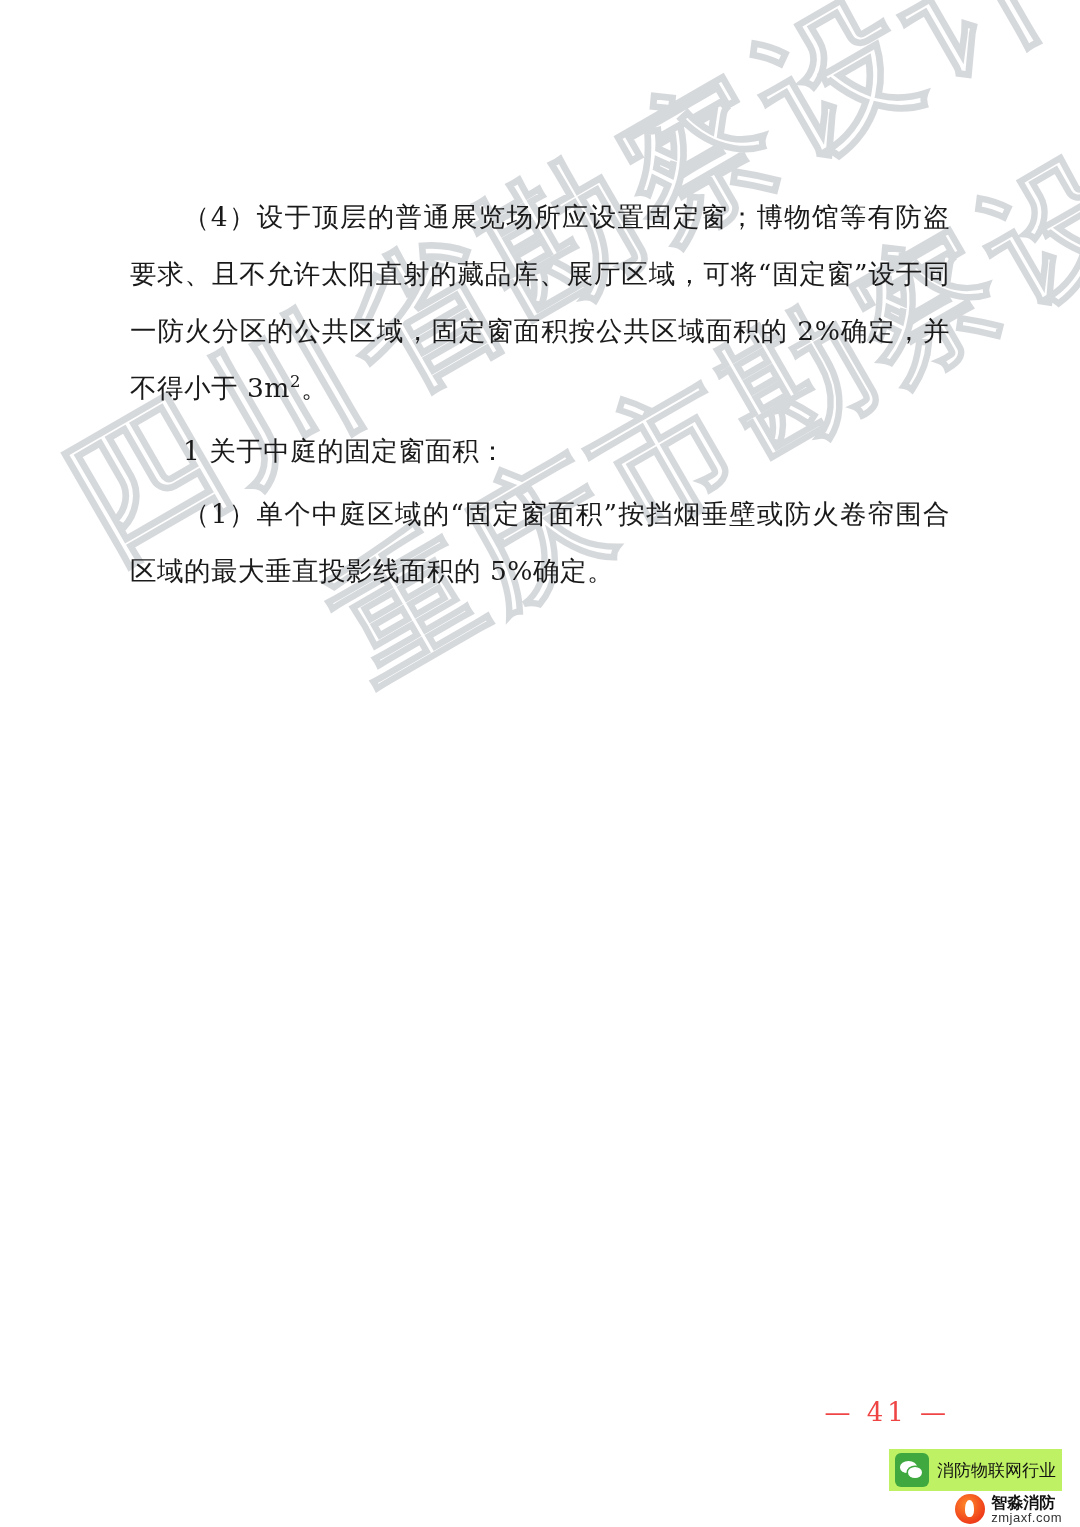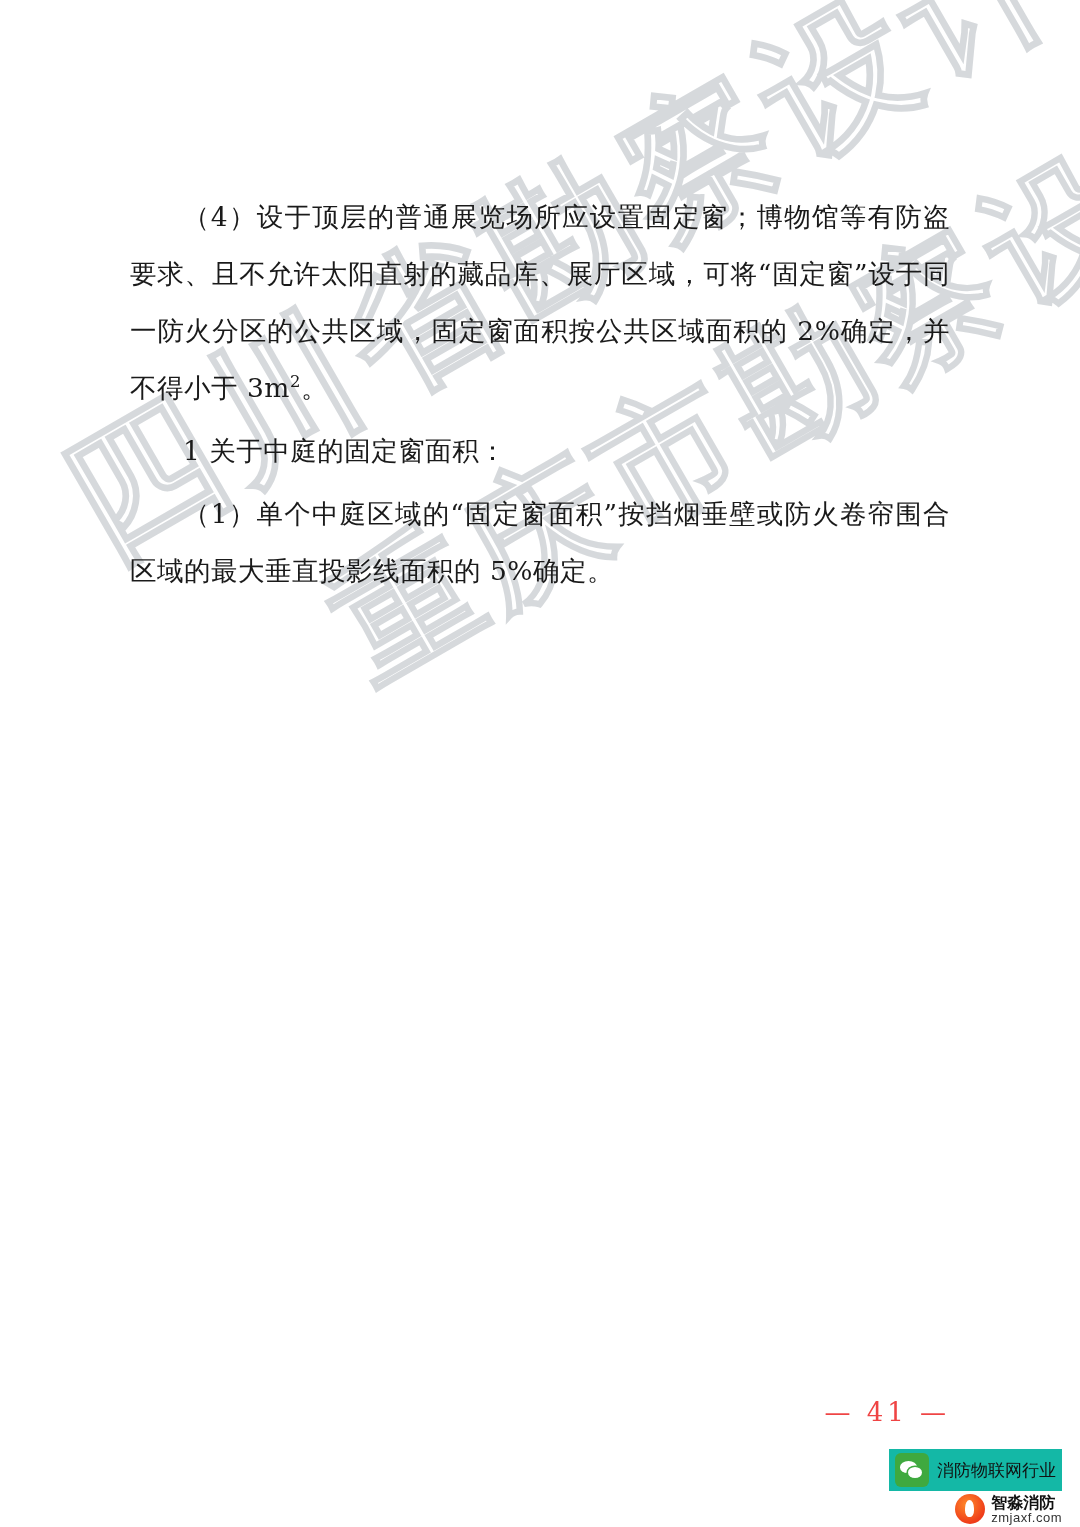--- a/index.html
+++ b/index.html
@@ -84,21 +84,21 @@
   }
 
   
   .wechat-badge {
     position: absolute;
     right: 18px;
     bottom: 36px;
     display: flex;
     align-items: center;
     gap: 8px;
-    background: #14b8a6;
+    background: #bef264;
     padding: 4px 6px;
   }
   .wechat-icon {
     width: 34px;
     height: 34px;
     border-radius: 6px;
     background: #3fa93f;
     position: relative;
     flex: 0 0 auto;
   }

